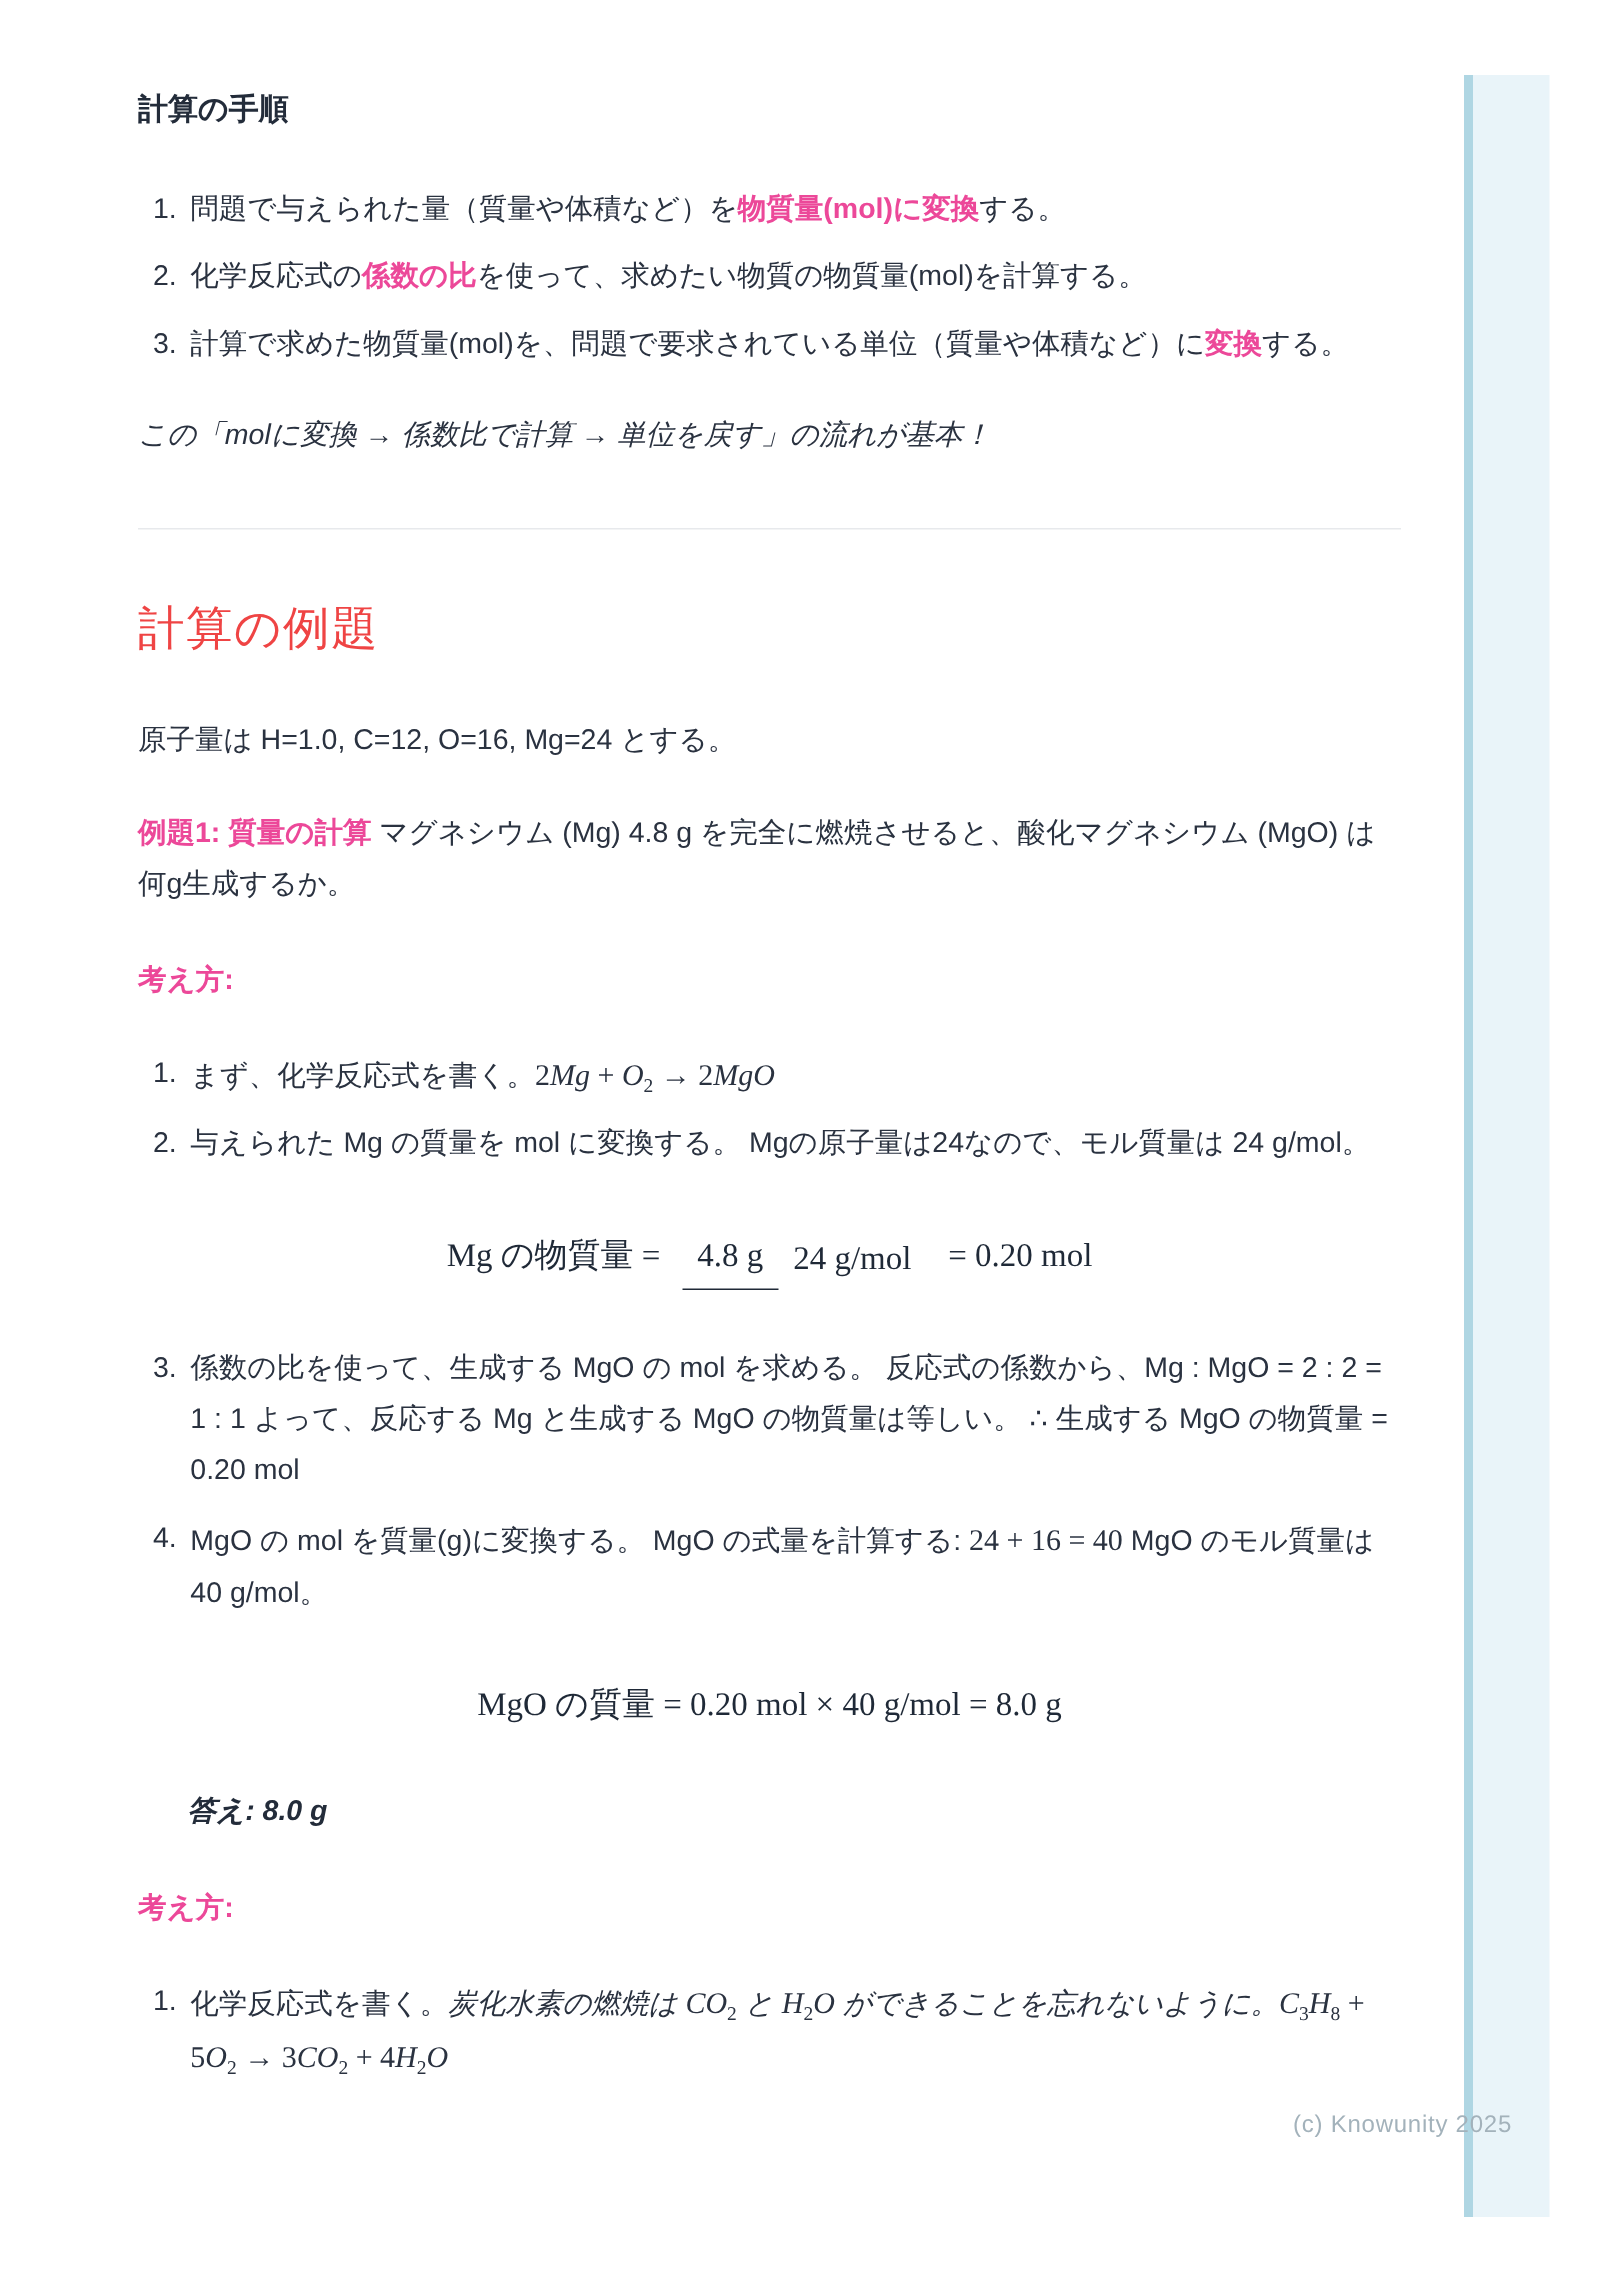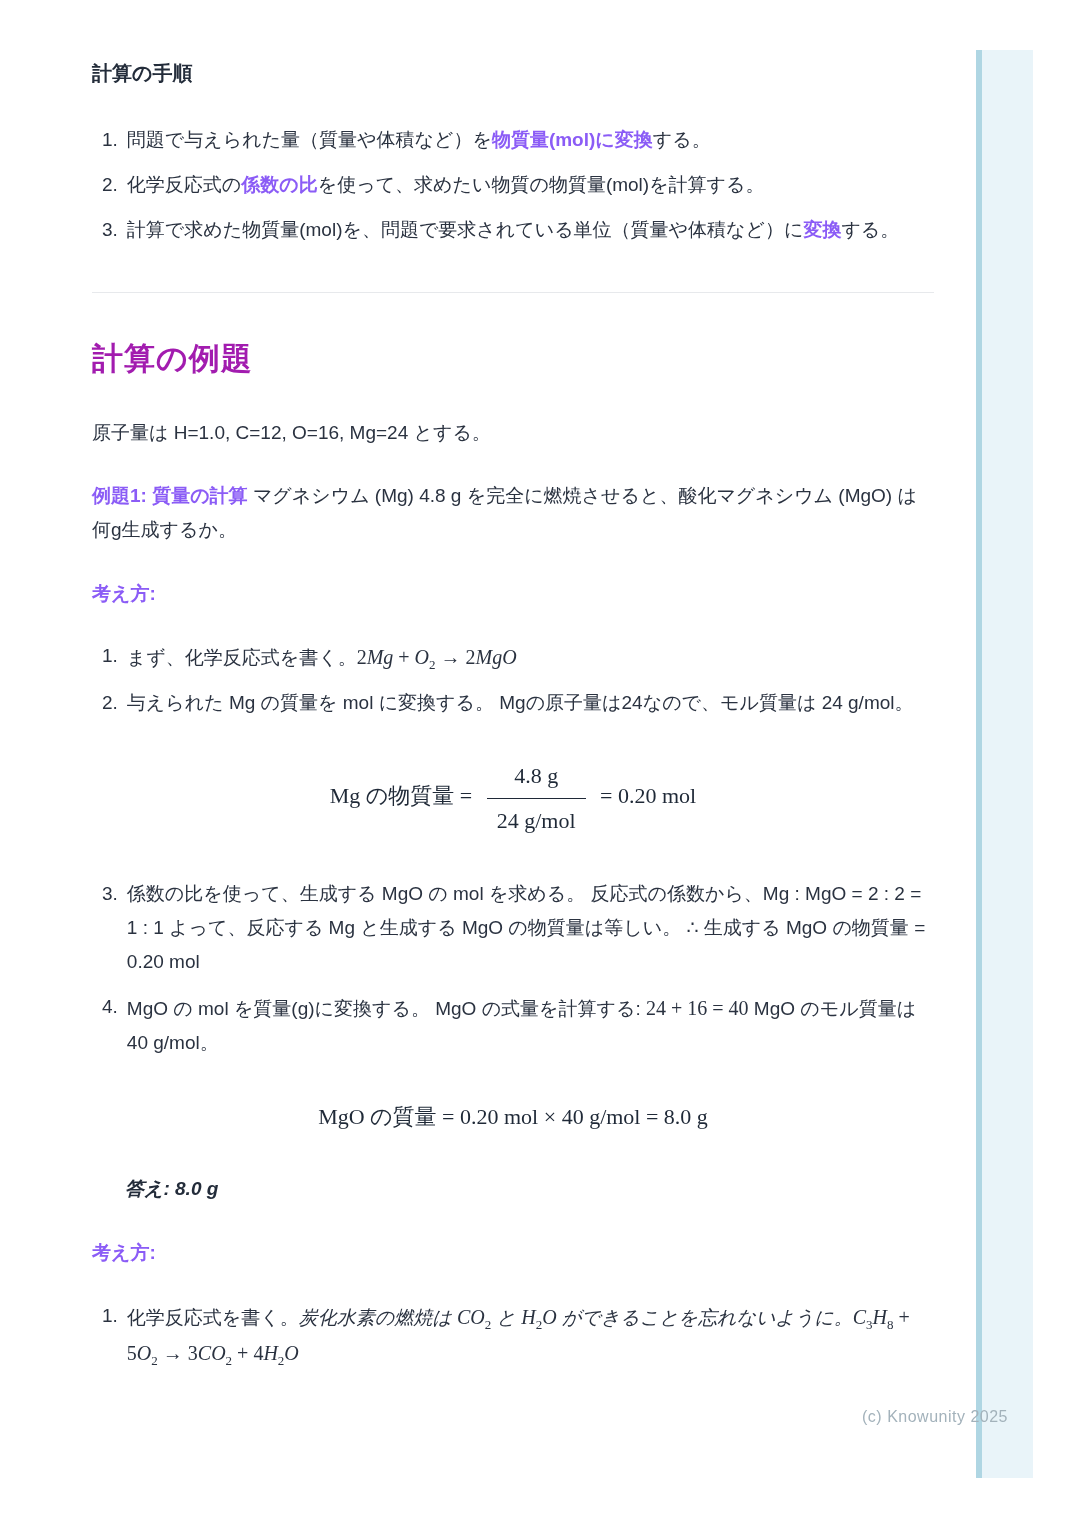--- a/index.html
+++ b/index.html
@@ -13,43 +13,43 @@
     position:absolute;top:50px;right:47px;width:51px;height:1428px;
     background:#e9f4f9;border-left:6px solid #afd6e3;z-index:1;
   }
   .content{
     position:relative;z-index:0;
     padding:55px 146px 0 92px;
     font-size:19px;line-height:1.8;
   }
   h3.sec-head{font-size:20px;font-weight:700;margin:0 0 32px 0;color:#232c3a;}
   h2.accent-head{
-    font-size:31px;font-weight:700;color:#a21caf;
+    font-size:31px;font-weight:400;color:#ef4444;
     margin:38px 0 30px 0;letter-spacing:1px;
   }
   .steps{margin:0;}
   .li{display:flex;padding-left:10px;margin:0 0 11px 0;}
   .li .num{flex:none;margin-right:9px;}
   .li .txt{flex:1;}
-  strong{font-weight:700;color:#8b5cf6;}
+  strong{font-weight:700;color:#ec4899;}
   .note{font-style:italic;margin:26px 0 0 0;}
   hr.div{border:none;border-top:1px solid #e7e9ec;margin:44px 0 0 0;}
   p{margin:28px 0 0 0;}
   .think{margin-top:30px;}
   .ol{margin-top:28px;}
   .math{font-family:"Liberation Serif","DejaVu Serif",serif;font-size:20px;}
   .mi{font-family:"Liberation Serif","DejaVu Serif",serif;font-style:italic;font-size:20px;}
   .mn{font-family:"Liberation Serif","DejaVu Serif",serif;font-style:normal;font-size:20px;}
   sub.mn,sub.ms{font-family:"Liberation Serif","DejaVu Serif",serif;font-size:13px;line-height:0;}
   .it{font-style:italic;}
   .formula{
     text-align:center;font-family:"Liberation Serif","DejaVu Serif",serif;
     font-size:22px;margin:36px 0;color:#1f2937;
   }
-  .frac{display:inline-flex;flex-direction:column;vertical-align:middle;margin:0 9px;text-align:center;}
+  .frac{display:inline-flex;flex-direction:row;vertical-align:middle;margin:0 9px;text-align:center;}
   .frac .fn{padding:0 10px 2px 10px;border-bottom:1.6px solid #1f2937;}
   .frac .fd{padding:2px 10px 0 10px;}
   .answer{font-weight:700;color:#232c3a;margin:36px 0 0 33px;font-style:italic;}
   .watermark{
     position:absolute;top:1408px;right:72px;z-index:2;
     font-size:16px;color:#a3b2bb;letter-spacing:0.5px;
   }
 </style>
 </head>
 <body>
@@ -70,20 +70,21 @@
       <div class="li">
         <span class="num">2.</span>
         <span class="txt"><span>化学反応式の</span><strong>係数の比</strong><span>を使って、求めたい物質の物質量(mol)を計算する。</span></span>
       </div>
       <div class="li">
         <span class="num">3.</span>
         <span class="txt"><span>計算で求めた物質量(mol)を、問題で要求されている単位（質量や体積など）に</span><strong>変換</strong><span>する。</span></span>
       </div>
     </div>
 
+    <p class="note">この「molに変換 → 係数比で計算 → 単位を戻す」の流れが基本！</p>
 
     <hr class="div">
 
     <h2 class="accent-head">計算の例題</h2>
 
     <p>原子量は H=1.0, C=12, O=16, Mg=24 とする。</p>
 
     <p><strong>例題1: 質量の計算</strong><span> マグネシウム (Mg) 4.8 g を完全に燃焼させると、酸化マグネシウム (MgO) は何g生成するか。</span></p>
 
     <p class="think"><strong>考え方:</strong></p>

